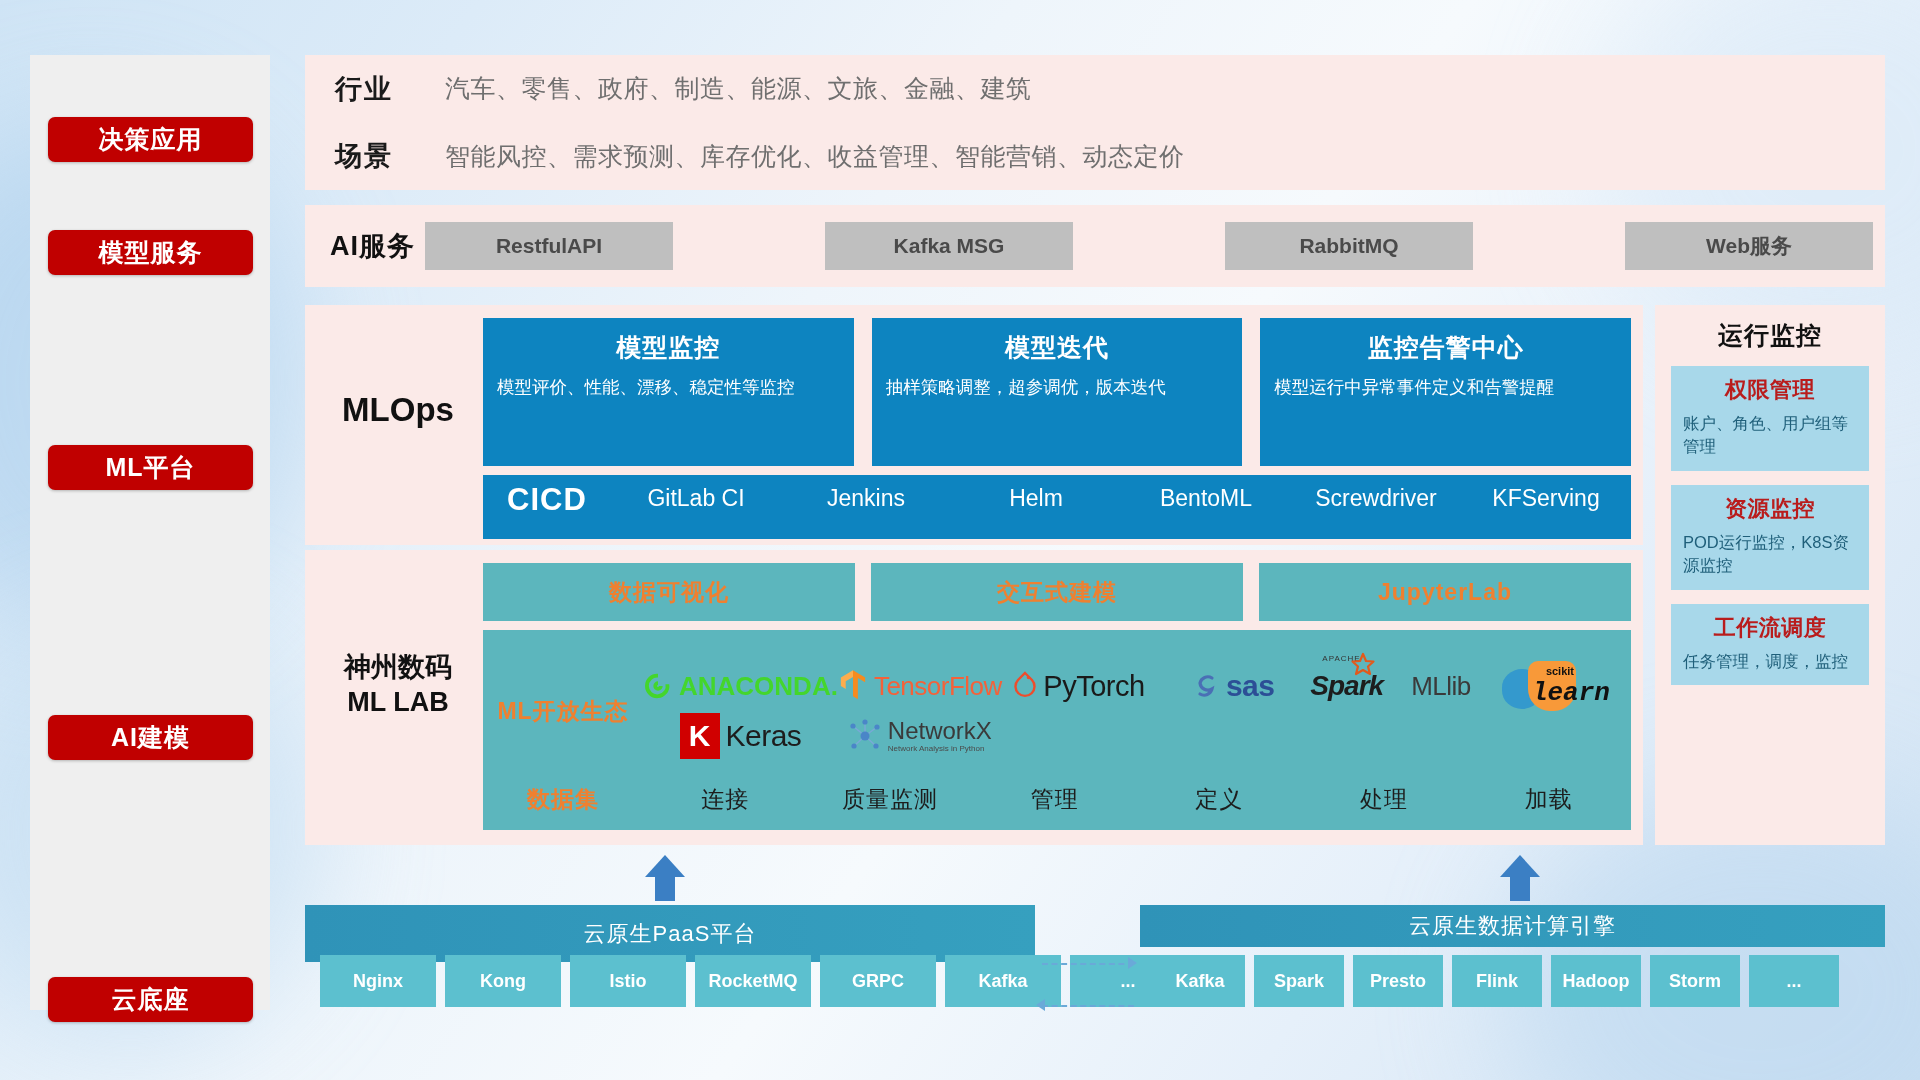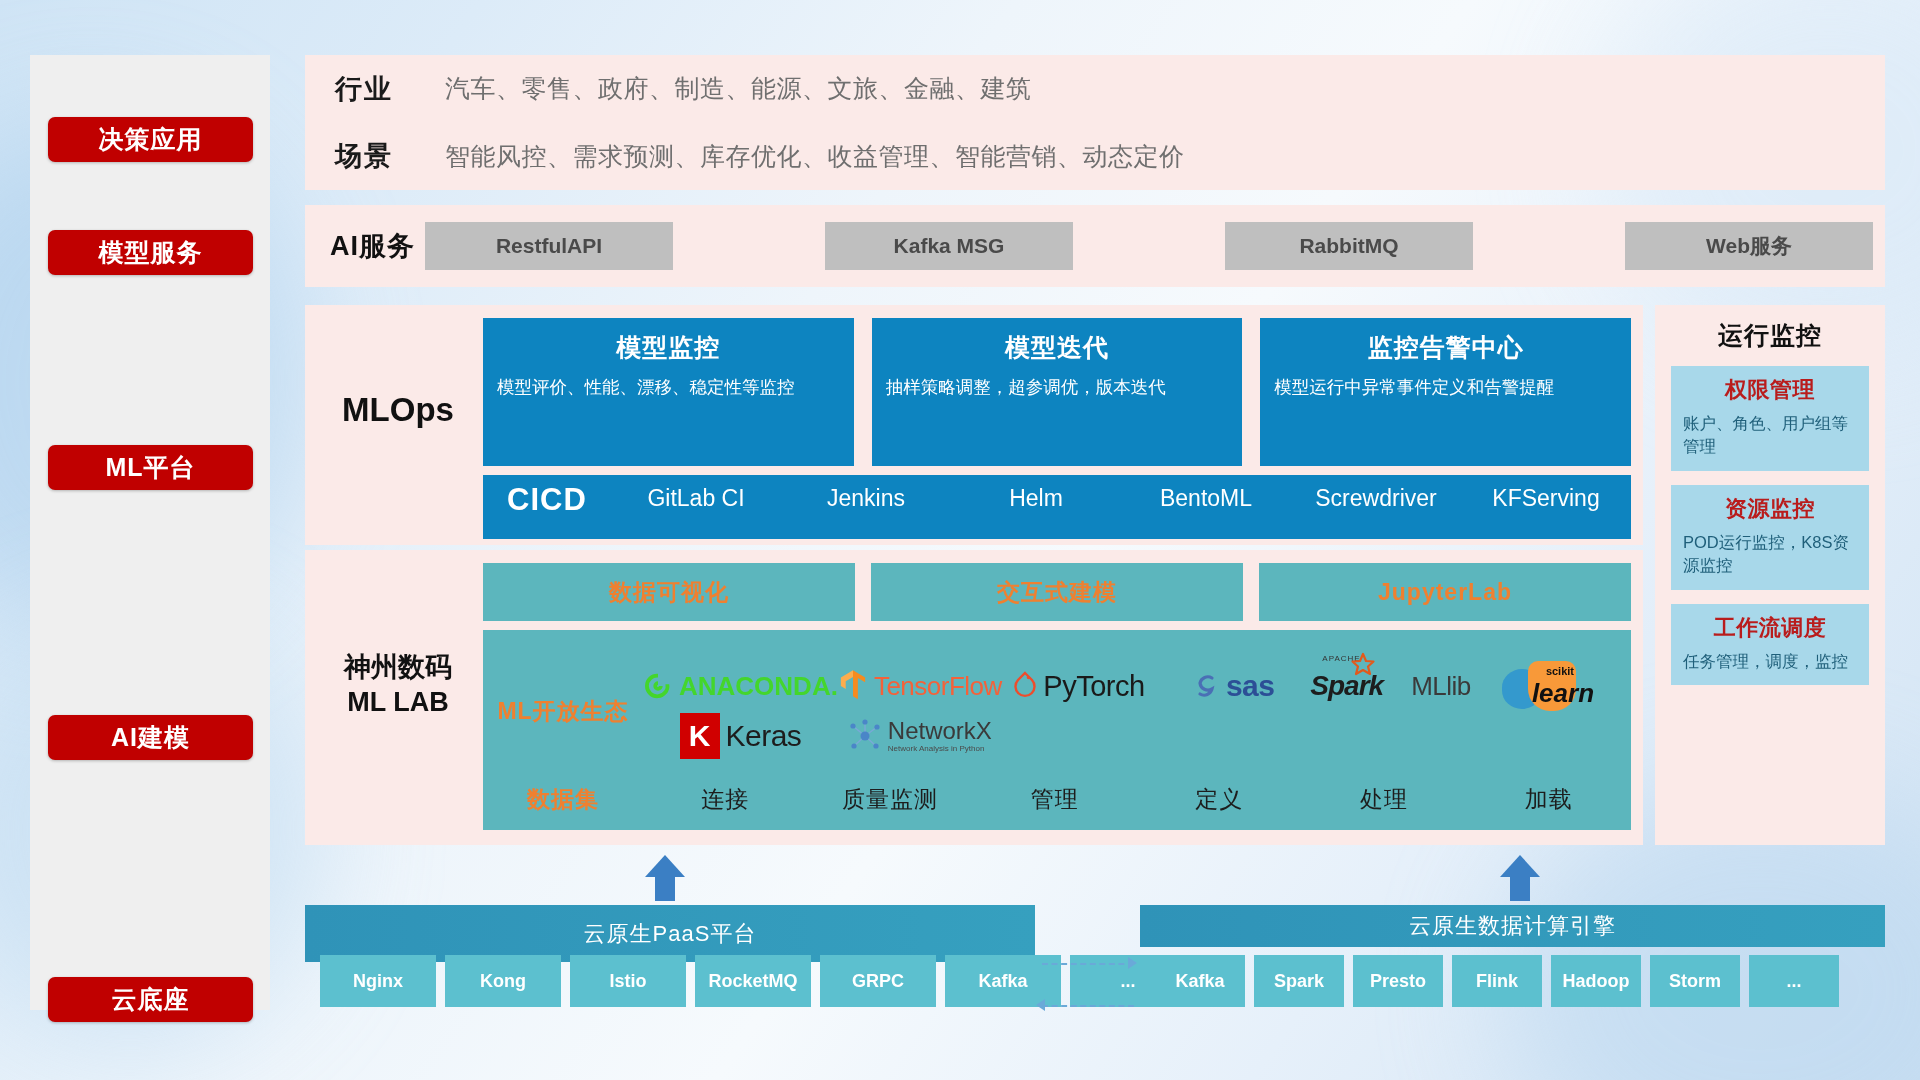--- a/index.html
+++ b/index.html
@@ -305,21 +305,21 @@
             <span style="font-size:28px;font-weight:bold;font-style:italic;color:#1d1d1d;letter-spacing:-1px">Spark</span>
           </div>
           <span class="txt" style="color:#3a3a3a;margin-left:22px">MLlib</span>
         </div>
 
         <div class="logo">
           <div style="position:relative;width:92px;height:50px;">
             <div style="position:absolute;left:0;top:8px;width:40px;height:40px;border-radius:50%/46%;background:#3499cd;"></div>
             <div style="position:absolute;left:26px;top:0;width:48px;height:50px;border-radius:10px 10px 22px 22px;background:#f89939;"></div>
             <span style="position:absolute;left:44px;top:4px;font-size:11px;color:#111;font-weight:bold">scikit</span>
-            <span style="position:absolute;left:30px;top:17px;font-size:26px;font-style:italic;font-weight:bold;color:#111;font-family:Liberation Sans, sans-serif">learn</span>
+            <span style="position:absolute;left:30px;top:17px;font-size:26px;font-style:italic;font-weight:bold;color:#111;font-family:Liberation Mono, monospace">learn</span>
           </div>
         </div>
 
         <div class="logo">
           <div style="width:40px;height:46px;background:#d00000;display:flex;align-items:center;justify-content:center;">
             <span style="color:#fff;font-size:30px;font-weight:bold">K</span>
           </div>
           <span class="txt" style="color:#1d1d1d;font-size:30px">Keras</span>
         </div>
 

